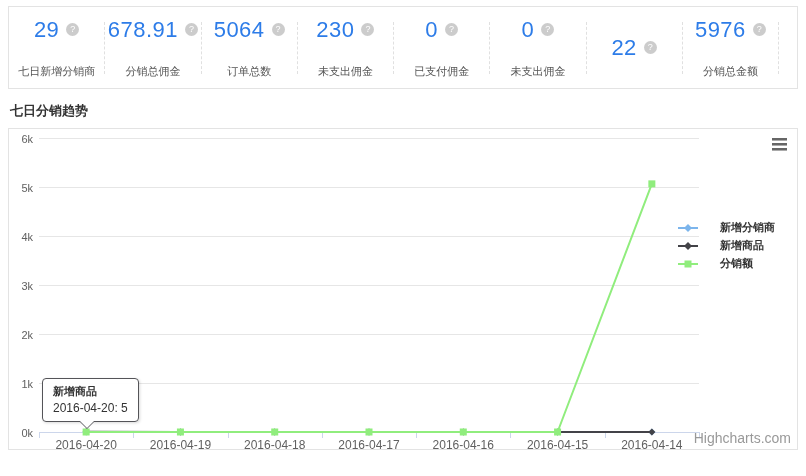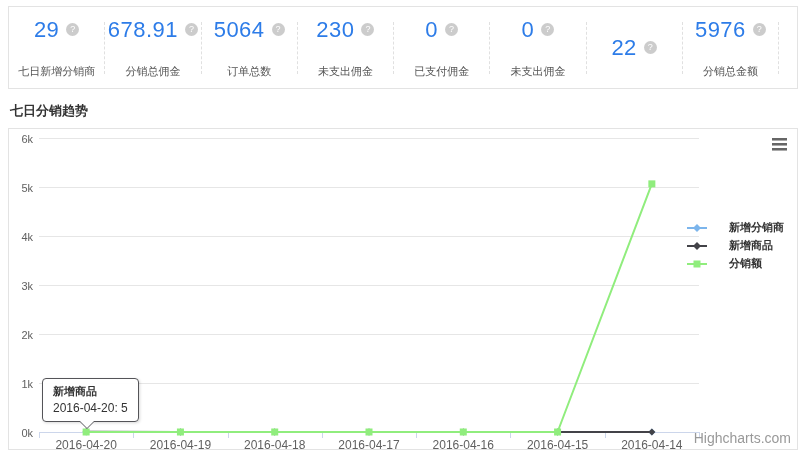--- a/index.html
+++ b/index.html
@@ -19,21 +19,21 @@
   .help-icon { width:13px; height:13px; border-radius:50%; background:#ccc; color:#fff;
                font-size:9px; line-height:13px; text-align:center; cursor:pointer; flex:0 0 13px; }
   .stat-label { margin-top:21px; font-size:11px; color:#555; }
 
   
   .chart-panel { position:relative; border:1px solid #e3e3e3; background:#fff; height:322px; }
   .chart-panel svg { display:block; }
   svg text { font-family:"Liberation Sans","DejaVu Sans",sans-serif; }
 
   .legend { position:absolute; top:88px; right:6px; }
-  .legend-item { display:flex; align-items:center; gap:22px; margin:3px 7px;
+  .legend-item { display:flex; align-items:center; gap:22px; margin:3px 16px;
                  font-size:11px; font-weight:bold; color:#333; cursor:pointer; white-space:nowrap; }
 
   .export-btn { position:absolute; top:8px; right:9px; width:17px; height:15px;
                 display:flex; flex-direction:column; justify-content:space-between;
                 padding:1px; cursor:pointer; }
   .export-btn span { display:block; height:3px; background:#666; border-bottom:1px solid #aaa; }
 
   .chart-tooltip { position:absolute; left:33px; top:249px; min-width:90px;
                    background:rgba(255,255,255,0.96); border:1px solid #545458; border-radius:4px;
                    padding:5px 10px 6px 10px; font-size:12px; color:#333;

